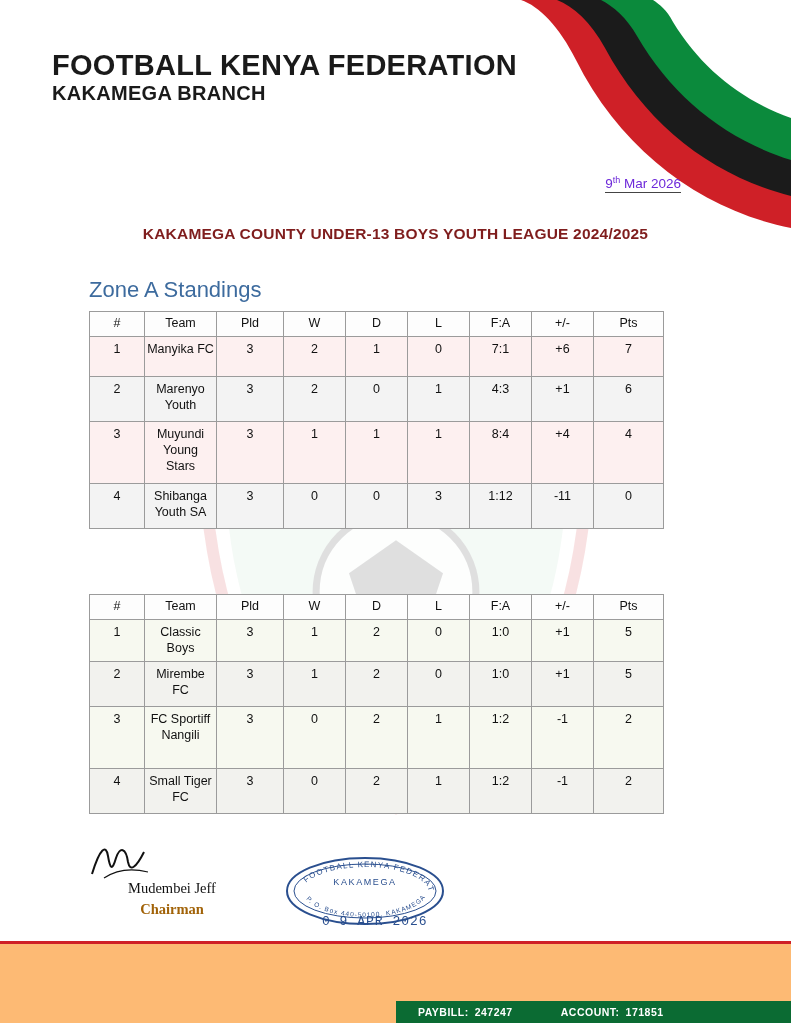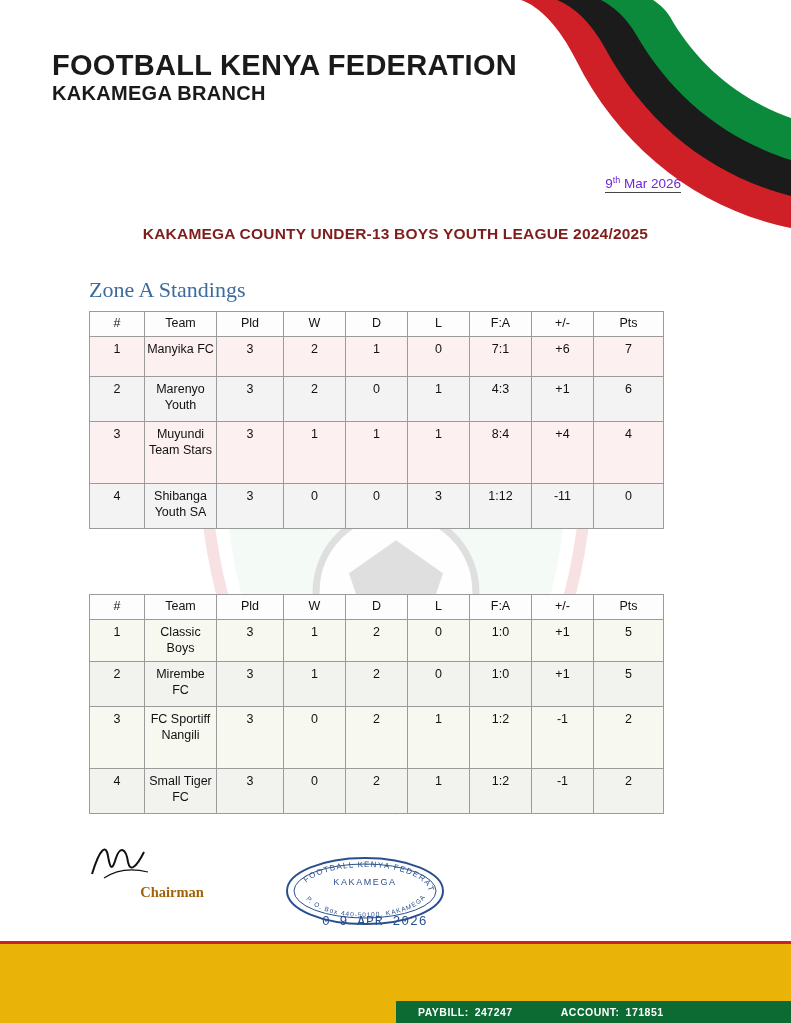--- a/index.html
+++ b/index.html
@@ -29,21 +29,21 @@
   .titles { padding-top:6px; }
   .t1 { font-family:"Liberation Sans", sans-serif; font-weight:bold; font-size:29px; letter-spacing:.3px; color:#1a1a1a; line-height:1.05; }
   .t2 { font-family:"Liberation Sans", sans-serif; font-weight:bold; font-size:20px; letter-spacing:.3px; color:#1a1a1a; line-height:1.15; margin-top:2px; }
 
   .datebox { position:absolute; right:110px; top:158px; font-size:13.5px; color:#6d28d9; font-family:"Liberation Sans", sans-serif;margin-top:16px; }
   .datebox .u { border-bottom:1px solid #444; padding-bottom:1px; }
   .datebox sup { font-size:9px; }
 
   .doctitle { position:absolute; left:0; right:0; top:225px; text-align:center; font-weight:bold; font-size:15.5px; color:#7f1d1d; letter-spacing:.2px; }
 
-  .zone-h { position:absolute; left:89px; font-size:22px; color:#3d6b9e; font-weight:normal; font-family:Liberation Serif, serif; }
+  .zone-h { position:absolute; left:89px; font-size:22px; color:#3d6b9e; font-weight:normal; font-family:Liberation Sans, sans-serif; }
   #zoneA-h { top:277px; }
   #zoneC-h { top:560px; }
 
   table.st { position:absolute; border-collapse:collapse; table-layout:fixed; font-size:12.5px; color:#111; }
   #tableA { left:89px; top:311px; width:574px; }
   #tableC { left:89px; top:594px; width:574px; }
   table.st td, table.st th { border:1px solid #9b9b9b; text-align:center; vertical-align:top; padding:4px 2px 5px; font-weight:normal; line-height:1.28; }
   table.st thead th { height:22px; padding-top:3px; background:#fdfdfd; }
   table.st col.c0 { width:55px; }
   table.st col.c1 { width:72px; }
@@ -66,21 +66,21 @@
   #sigR { left:460px; top:838px; width:260px; }
   .sigmark { height:42px; position:relative; }
   .signame { font-size:14.5px; color:#111; }
   .sigrole { font-size:14.5px; color:#a16207; font-weight:bold; margin-top:4px; }
 
   .stamp { position:absolute; left:283px; top:855px; width:165px; height:72px; color:#2a4f8f; }
   .stampdate { position:absolute; left:322px; top:886px; font-family:"Liberation Mono", monospace; font-size:13px; color:#2a4f8f; letter-spacing:1px;margin-top:28px; }
 
   
   .footline { position:absolute; left:0; right:0; top:941px; height:3px; background:#cf2027; }
-  .footer { position:absolute; left:0; right:0; top:944px; bottom:0; background:#eab308; }
+  .footer { position:absolute; left:0; right:0; top:944px; bottom:0; background:#fdba74; }
   .paybar { position:absolute; left:396px; right:0; bottom:0; height:22px; background:#0b6b33; color:#fff; display:flex; align-items:center; gap:48px; padding-left:22px; font-size:10.5px; font-weight:bold; letter-spacing:.5px; }
   .paybar .blk { display:flex; gap:6px; }
 </style>
 </head>
 <body>
 
 <div class="page">
 
   <div class="swoosh">
     <svg width="430" height="230" viewBox="0 0 430 230">
@@ -159,21 +159,21 @@
         <td>3</td>
         <td>2</td>
         <td>0</td>
         <td>1</td>
         <td>4:3</td>
         <td>+1</td>
         <td>6</td>
       </tr>
       <tr class="row-a" style="height:62px">
         <td>3</td>
-        <td class="tm">Muyundi Team Stars</td>
+        <td class="tm">Muyundi Young Stars</td>
         <td>3</td>
         <td>1</td>
         <td>1</td>
         <td>1</td>
         <td>8:4</td>
         <td>+4</td>
         <td>4</td>
       </tr>
       <tr class="row-b" style="height:45px">
         <td>4</td>
@@ -262,20 +262,21 @@
     </tbody>
   </table>
 
   <div class="sig" id="sigL">
     <div class="sigmark">
       <svg width="90" height="42" viewBox="0 0 90 42" style="position:absolute;left:30px;top:0">
         <path d="M10 36 C18 10 24 6 26 18 C28 30 30 34 34 20 C38 8 44 10 46 24 C48 34 54 30 62 14" fill="none" stroke="#111" stroke-width="2"></path>
         <path d="M22 40 C34 32 50 30 66 34" fill="none" stroke="#111" stroke-width="1.2"></path>
       </svg>
     </div>
+    <div class="signame">Mudembei Jeff</div>
     <div class="sigrole">Chairman</div>
   </div>
 
 
   <div class="stamp">
     <svg width="165" height="72" viewBox="0 0 165 72">
       <ellipse cx="82" cy="36" rx="78" ry="33" fill="none" stroke="#2a4f8f" stroke-width="2"></ellipse>
       <ellipse cx="82" cy="36" rx="71" ry="27" fill="none" stroke="#2a4f8f" stroke-width="1"></ellipse>
       <path id="arcTop" d="M18 38 A64 26 0 0 1 146 38" fill="none"></path>
       <text font-family="Liberation Sans, sans-serif" font-size="8" fill="#2a4f8f" letter-spacing="1.2">

